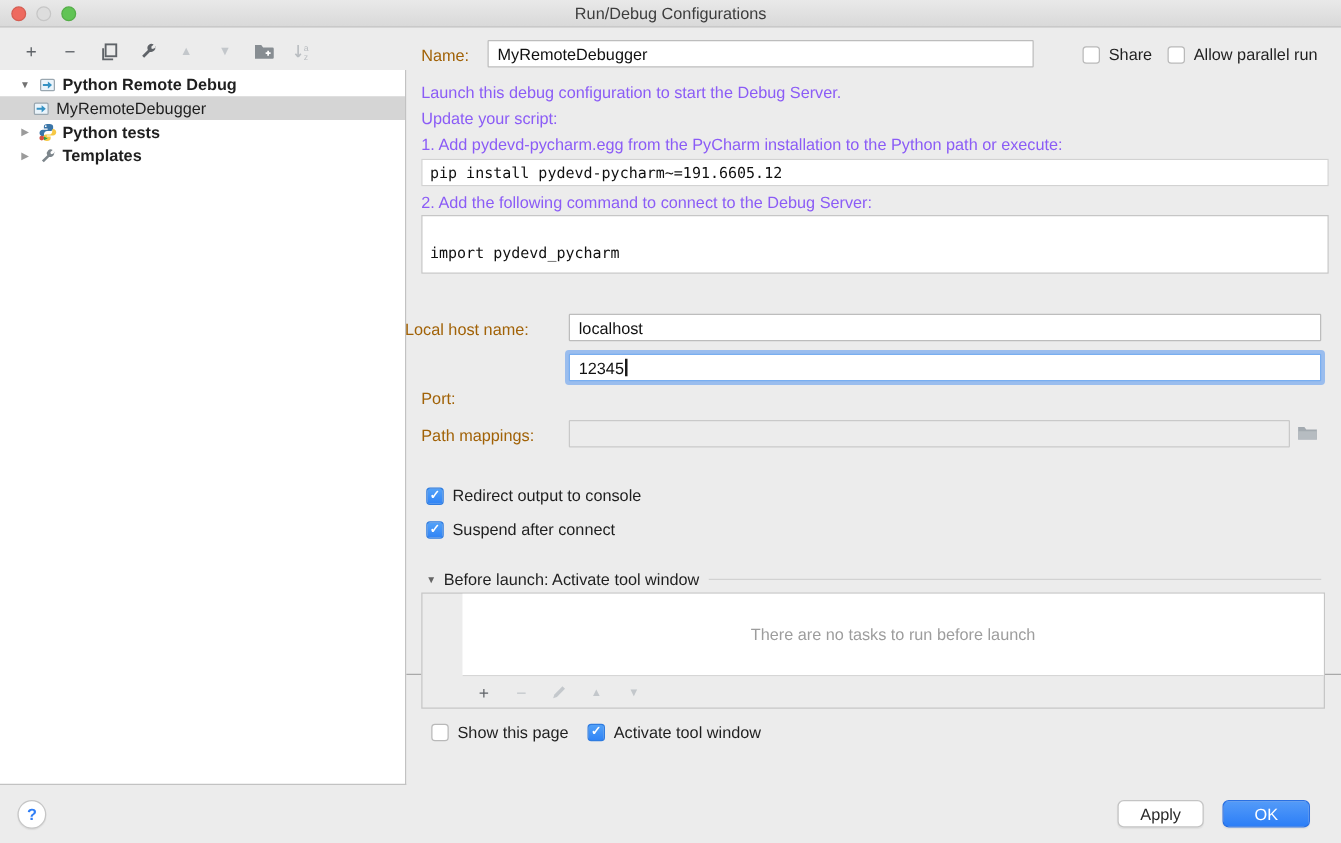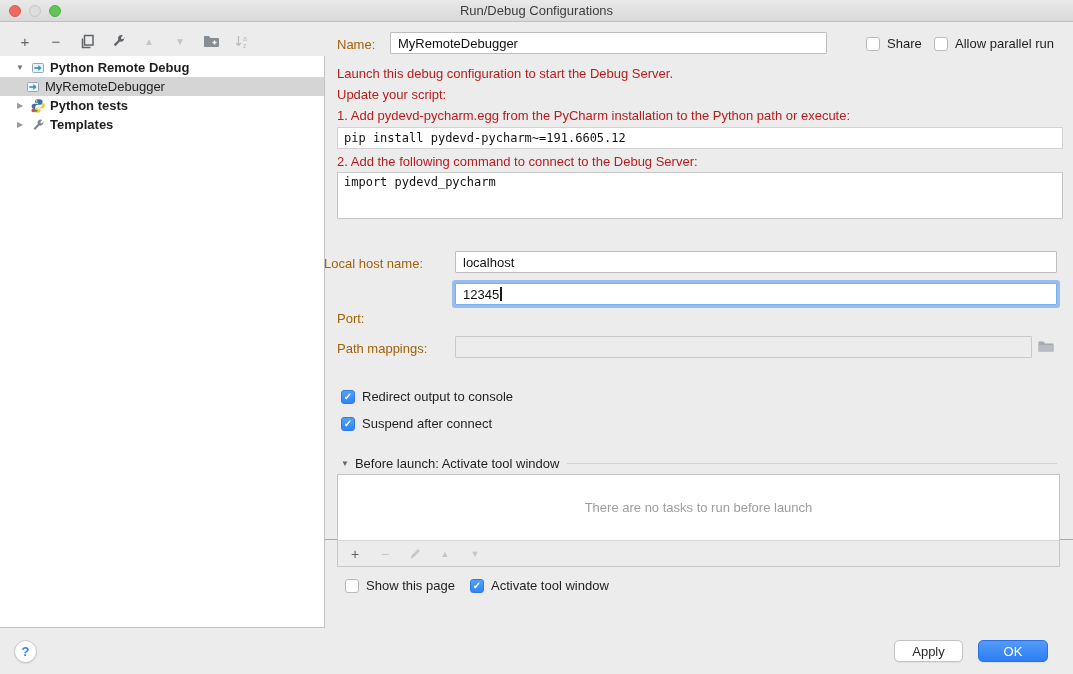--- a/index.html
+++ b/index.html
@@ -28,33 +28,33 @@
   .trow .tlabel { margin-left:4px; }
   .trow.bold .tlabel { font-weight:bold; }
   .trow.selected { background:#d5d5d5; }
   .trow.child { padding-left:21px; }
 
   
   .lab { position:absolute; color:#a16207; }
   input.fld { position:absolute; height:22px; border:1px solid #bdbdbd; border-radius:1px; background:#fff; font-family:"Liberation Sans",sans-serif; font-size:13px; padding:0 7px; color:#111; outline:none; }
   input.fld:disabled { background:#ececec; border-color:#c9c9c9; }
   input.fld.focused { border:1px solid #79aef0; box-shadow:0 0 0 3px rgba(110,165,240,.65); }
-  .para { position:absolute; color:#b91c1c;text-align:center; }
+  .para { position:absolute; color:#8b5cf6;text-align:center; }
   .codefield { position:absolute; background:#fff; border:1px solid #d2d2d2; font-family:"DejaVu Sans Mono", monospace; font-size:12px; padding:3px 6px; color:#111; white-space:pre; }
-  .codeblock { position:absolute; background:#fff; border:1px solid #c6c6c6; font-family:"DejaVu Sans Mono", monospace; font-size:12px; line-height:18px; padding:0 6px; color:#111; white-space:pre; }
+  .codeblock { position:absolute; background:#fff; border:1px solid #c6c6c6; font-family:"DejaVu Sans Mono", monospace; font-size:12px; line-height:18px; padding:20px 6px; color:#111; white-space:pre; }
 
   .cbrow { position:absolute; display:flex; align-items:center; gap:7px; }
   .cb { width:14px; height:14px; border-radius:3px; background:#fff; border:1px solid #b9b9b9; display:inline-flex; align-items:center; justify-content:center; flex:0 0 auto; }
   .cb.checked { background:linear-gradient(#52a1f8,#3084f6); border:1px solid #2f7ce0; color:#fff; font-size:10px; font-weight:bold; line-height:1; }
 
   .bl-header { position:absolute; left:341px; top:456px; width:716px; display:flex; align-items:center; }
   .bl-header .tri { font-size:8px; color:#666; margin-right:6px; }
   .bl-header .rule { flex:1; height:1px; background:#d2d2d2; margin-left:8px; }
 
-  .tasks-box { position:absolute; left:337px; top:474px; width:723px; height:93px; border:1px solid #c6c6c6; background:#ececec; }
+  .tasks-box { position:absolute; left:337px; top:474px; width:723px; height:93px; border:1px solid #c6c6c6; background:#ececec;padding-left:32px; }
   .tasks-empty { height:66px; background:#fff; border-bottom:1px solid #d6d6d6; display:flex; align-items:center; justify-content:center; color:#9d9d9d; }
   .tasks-toolbar { height:25px; display:flex; align-items:center; padding-left:8px; gap:12px; }
   .tasks-toolbar .tbtn { font-size:14px; }
 
   
   .helpbtn { position:absolute; left:14px; top:640px; width:23px; height:23px; border-radius:50%; background:#fff; border:1px solid #c6c6c6; color:#2f7ef6; font-size:13px; font-weight:bold; display:flex; align-items:center; justify-content:center; box-shadow:0 1px 1px rgba(0,0,0,.08); }
   .btn { position:absolute; top:640px; height:22px; border-radius:5px; background:#fff; border:1px solid #c4c4c4; font-family:"Liberation Sans",sans-serif; font-size:13px; color:#2b2b2b; display:flex; align-items:center; justify-content:center; box-shadow:0 1px 1px rgba(0,0,0,.06); }
   .btn.primary { background:linear-gradient(#549bf8,#2c7ef7); border:1px solid #2a70e2; color:#fff; }
 
   .caret { position:absolute; width:1.5px; height:14px; background:#1a1a1a; }

